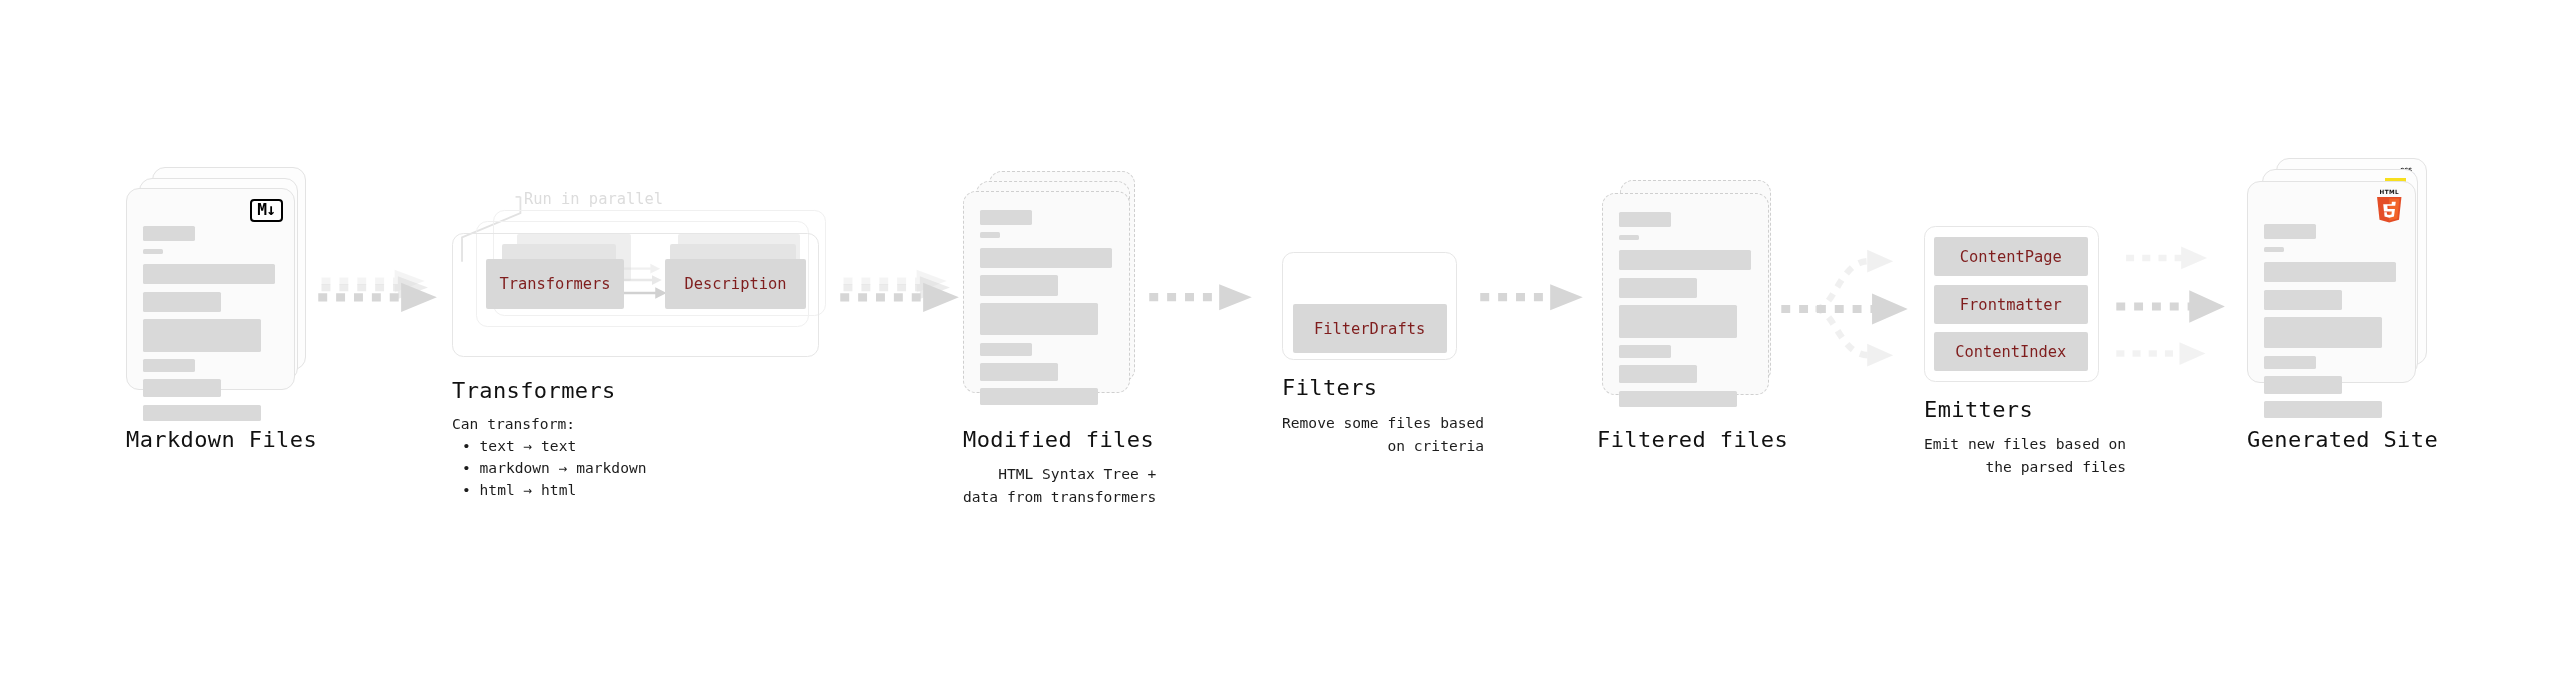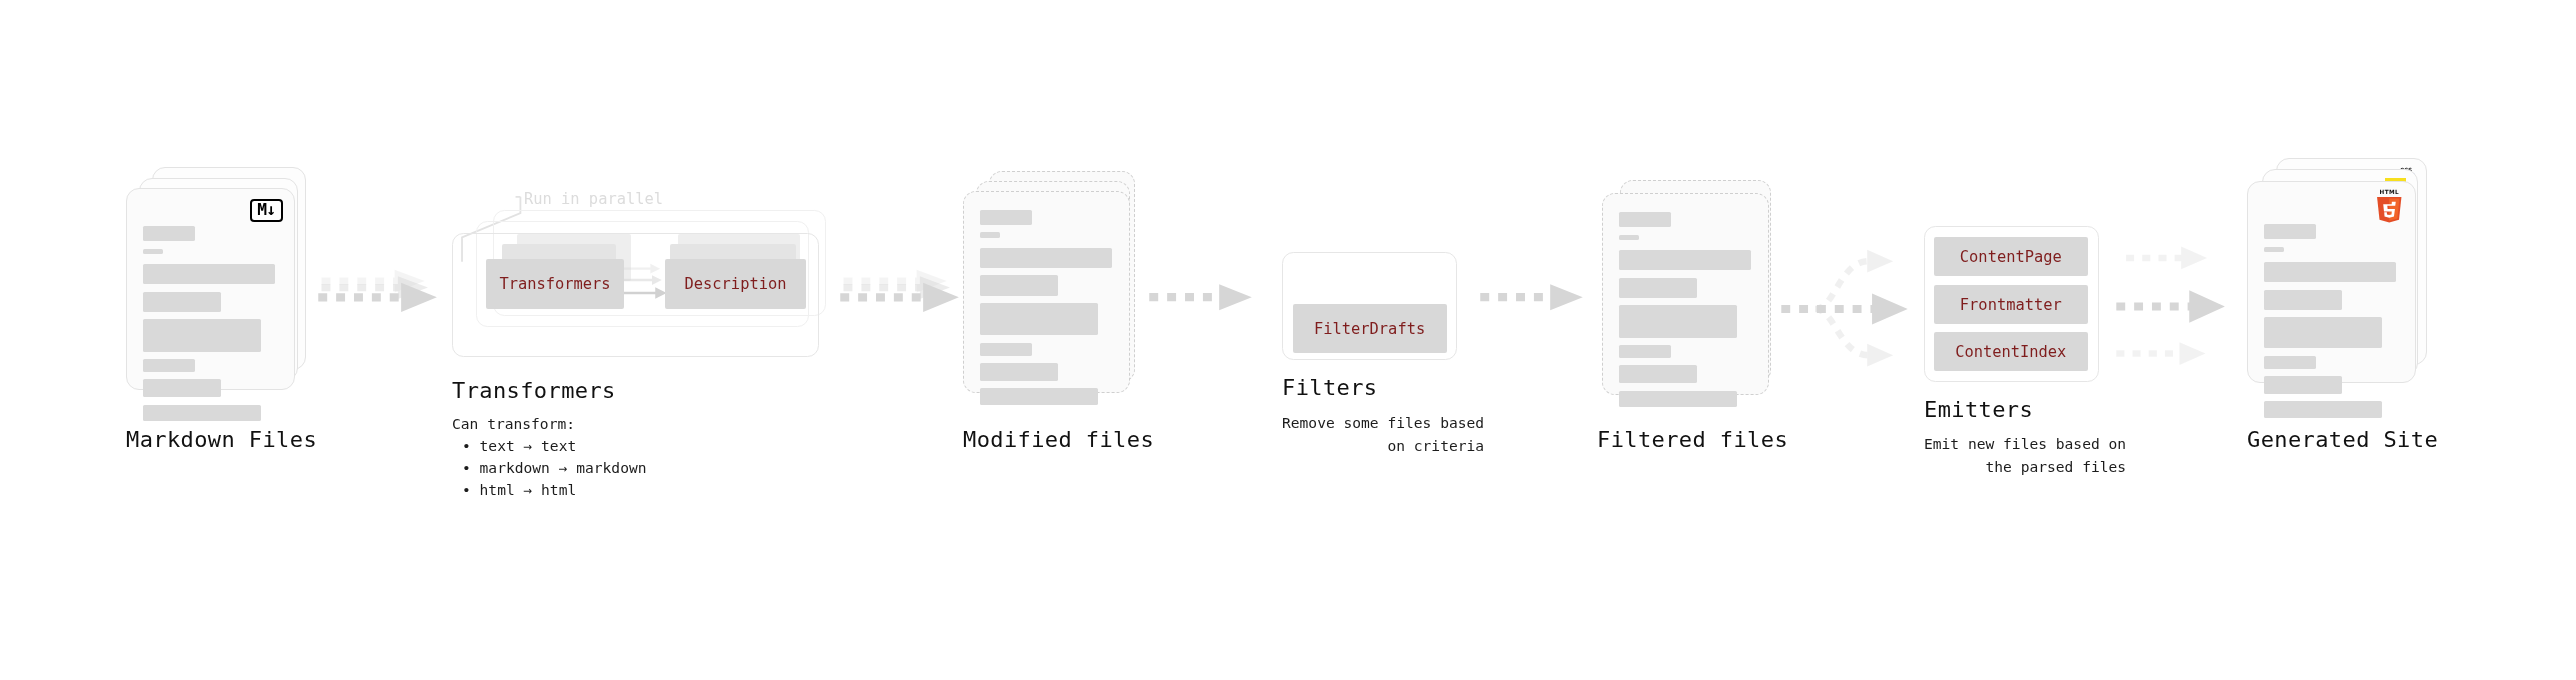--- a/index.html
+++ b/index.html
@@ -235,20 +235,22 @@
         <div class="bar" style="width:78px;height:20.3px;"></div>
         <div class="bar" style="width:118px;height:32.5px;"></div>
         <div class="bar" style="width:52px;height:13px;"></div>
         <div class="bar" style="width:78px;height:18px;"></div>
         <div class="bar" style="width:118px;height:16.3px;"></div>
       </div>
     </div>
   </div>
 
   <div class="caption-title" style="left:963px; top:427px;">Modified files</div>
+  <div class="caption-sub" style="left:963px; top:463px;">HTML Syntax Tree +
+data from transformers</div>
 
   <div class="conn" style="left:1146px; top:284px; width:122px; height:41px;">
     <svg width="122" height="41" viewBox="0 0 150 50">
       <path d="M4 16 H92" stroke="#d6d6d6" stroke-width="10" stroke-dasharray="11 11" fill="none"></path>
       <path d="M90 0 L130 16 L90 32 Z" fill="#d6d6d6"></path>
     </svg>
   </div>
 
   <div style="position:absolute; left:1282px; top:252px; width:175px; height:110px;">
     <div class="groupbox" style="left:0px; top:0px; width:175px; height:108px;"></div>

